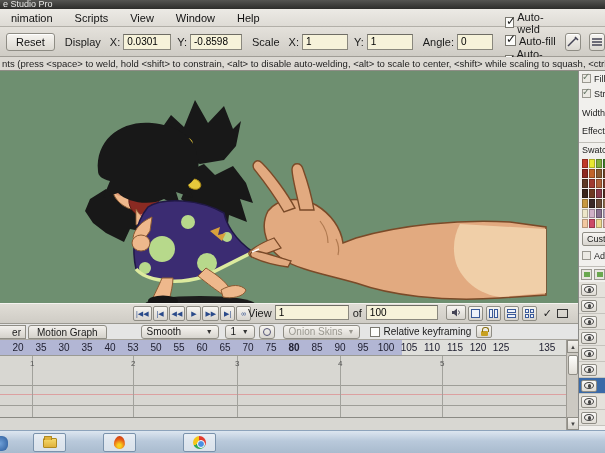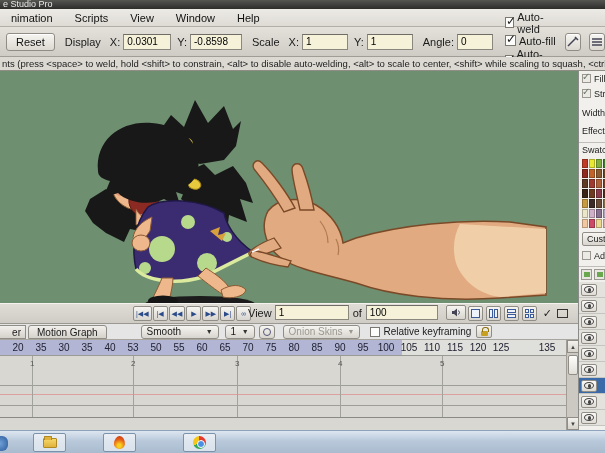--- a/index.html
+++ b/index.html
@@ -485,21 +485,21 @@
       <span class="tick" style="left: 53px;">30</span>
       <span class="tick" style="left: 76px;">35</span>
       <span class="tick" style="left: 99px;">40</span>
       <span class="tick" style="left: 122px;">53</span>
       <span class="tick" style="left: 145px;">50</span>
       <span class="tick" style="left: 168px;">55</span>
       <span class="tick" style="left: 191px;">60</span>
       <span class="tick" style="left: 214px;">65</span>
       <span class="tick" style="left: 237px;">70</span>
       <span class="tick" style="left: 260px;">75</span>
-      <span class="tick" style="left: 283px;">80</span>
+      <span class="tick" style="left: 283px; font-weight: bold;">80</span>
       <span class="tick" style="left: 306px;">85</span>
       <span class="tick" style="left: 329px;">90</span>
       <span class="tick" style="left: 352px;">95</span>
       <span class="tick" style="left: 375px;">100</span>
       <span class="tick" style="left: 398px;">105</span>
       <span class="tick" style="left: 421px;">110</span>
       <span class="tick" style="left: 444px;">115</span>
       <span class="tick" style="left: 467px;">120</span>
       <span class="tick" style="left: 490px;">125</span>
       <span class="tick" style="left: 538px; margin-left: 48px;">130</span>

